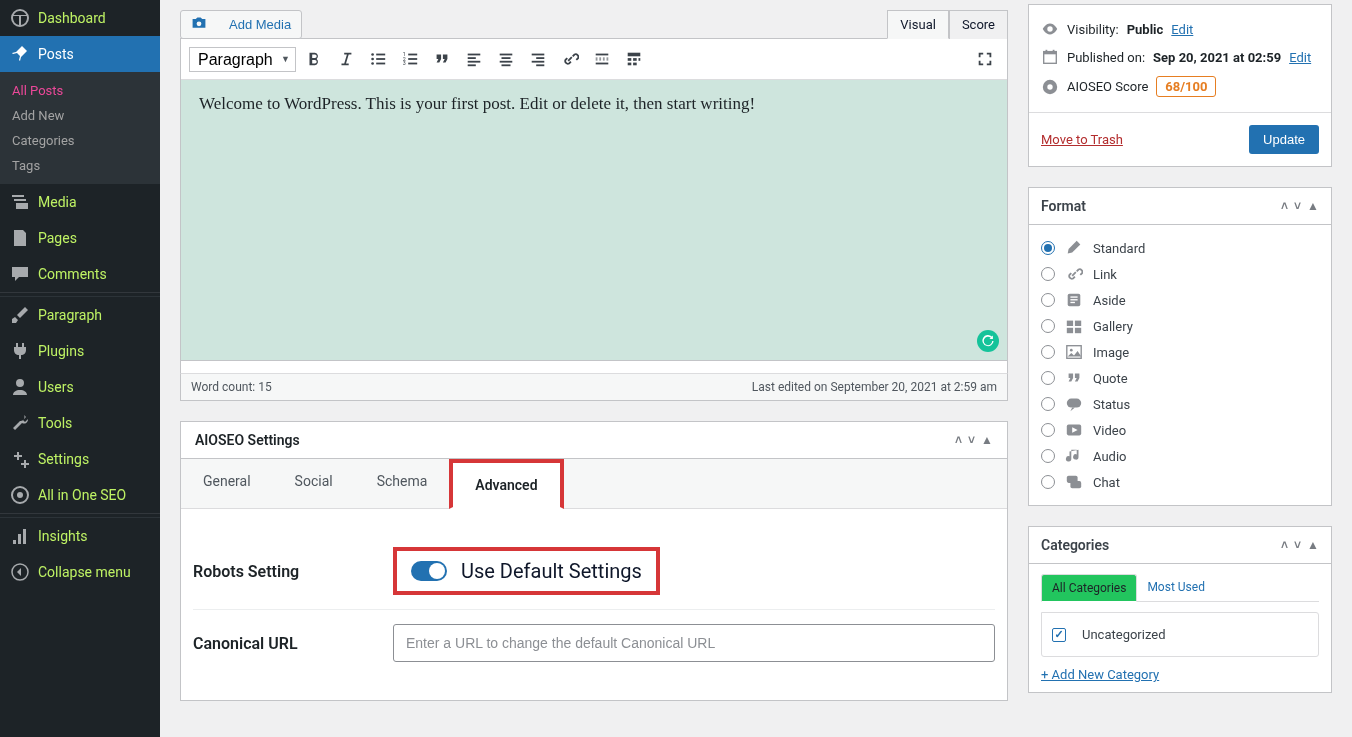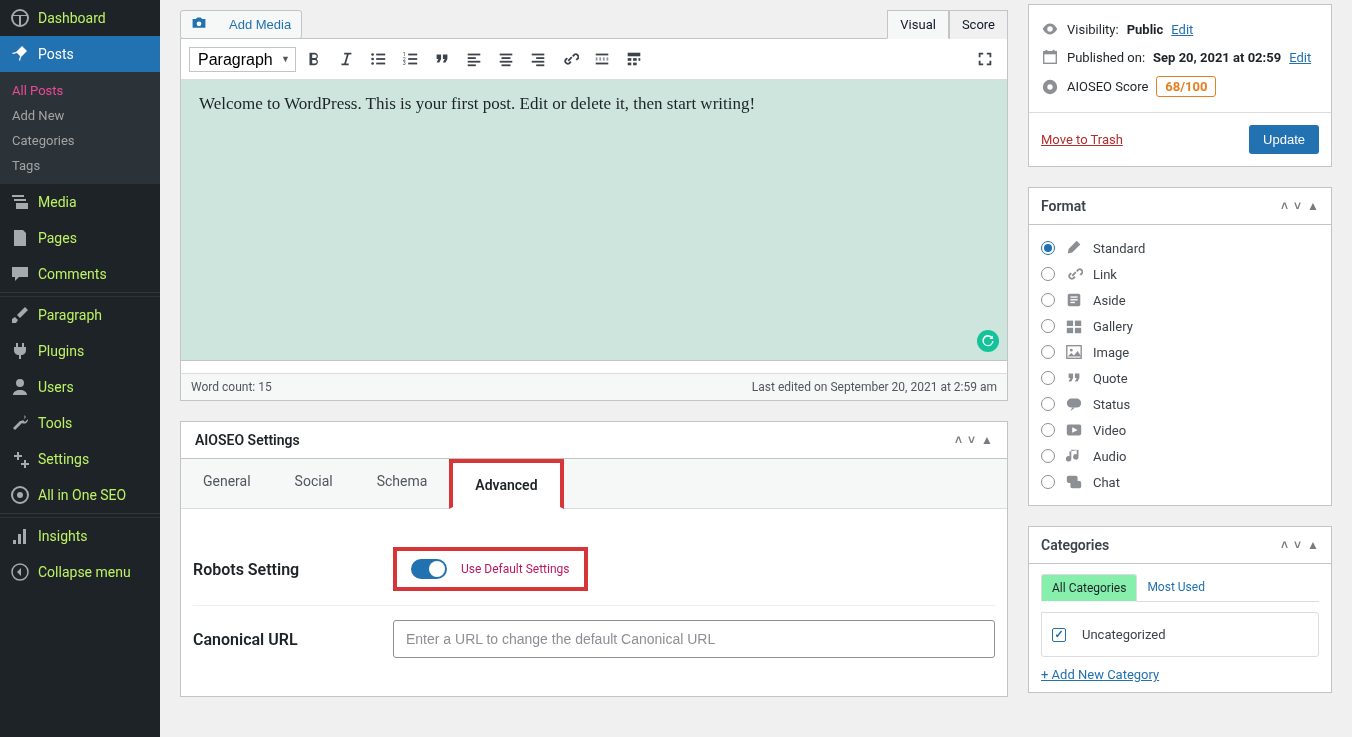--- a/index.html
+++ b/index.html
@@ -53,21 +53,21 @@
   .aioseo-tab { padding:14px 22px; font-size:14px; color:#50575e; cursor:pointer;}
   .aioseo-tab.active{ color:#1d2327; font-weight:600; background:#fff; border-bottom:2px solid #fff; margin-bottom:-1px;}
   .red-box{ border:4px solid #d63638; }
   .aioseo-body{ padding: 24px 12px; }
   .setting-row{ display:flex; align-items:center; padding: 14px 0; border-bottom: 1px solid #eceeef;}
   .setting-row:last-child{border-bottom:none;}
   .setting-label{ width:200px; font-size:16px; font-weight:600; color:#1d2327;}
   .setting-control{ flex:1; display:flex; align-items:center; gap:12px;}
   .toggle{ width:36px;height:20px;background:#2271b1;border-radius:10px;position:relative;cursor:pointer;}
   .toggle::after{content:'';position:absolute;width:16px;height:16px;background:#fff;border-radius:50%;right:2px;top:2px;}
-  .setting-text{font-size:12px;color:#be185d;}
+  .setting-text{font-size:20px;color:#0f172a;}
   .red-box-inline{border:4px solid #d63638; padding:8px 14px; display:inline-flex; align-items:center; gap:14px;}
   .text-input{width:100%; padding:10px 12px; border:1px solid #8c8f94; border-radius:3px; font-size:14px; color:#50575e;}
   .text-input::placeholder{color:#8c8f94;}
 
   
   .meta-box { background:#fff; border:1px solid #c3c4c7; margin-bottom:20px; }
   .meta-body{padding:10px 12px;}
   .meta-row{display:flex;align-items:center;gap:8px;padding:5px 0;font-size:13px;color:#1d2327;}
   .meta-row .ico{width:18px;height:18px;color:#8c8f94;fill:#8c8f94;}
   .meta-link{color:#2271b1;text-decoration:underline;cursor:pointer;}
@@ -77,21 +77,21 @@
   .btn-primary{background:#2271b1;color:#fff;border:none;padding:7px 14px;border-radius:3px;font-size:13px;cursor:pointer;}
   .meta-head{display:flex;align-items:center;padding:10px 12px;border-bottom:1px solid #c3c4c7;font-weight:600;font-size:14px;}
   .meta-head .ctrl{margin-left:auto;display:flex;gap:6px;color:#787c82;font-size:12px;}
   .fmt-row{display:flex;align-items:center;gap:10px;padding:4px 0;}
   .radio{width:14px;height:14px;border:1px solid #8c8f94;border-radius:50%;display:inline-flex;align-items:center;justify-content:center;cursor:pointer;}
   .radio.checked{border-color:#2271b1;}
   .radio.checked::after{content:'';width:8px;height:8px;background:#2271b1;border-radius:50%;}
   .fmt-ico{width:18px;height:18px;display:flex;align-items:center;justify-content:center;fill:#8c8f94;color:#8c8f94;}
   .cat-tabs{display:flex;border-bottom:1px solid #dcdcde;margin-bottom:10px;}
   .cat-tab{padding:6px 10px;font-size:12px;color:#2271b1;cursor:pointer;}
-  .cat-tab.active{border:1px solid #dcdcde;border-bottom:1px solid #fff;margin-bottom:-1px;background:#86efac;color:#1d2327;border-radius:3px 3px 0 0;}
+  .cat-tab.active{border:1px solid #dcdcde;border-bottom:1px solid #fff;margin-bottom:-1px;background:#22c55e;color:#1d2327;border-radius:3px 3px 0 0;}
   .checkbox{width:14px;height:14px;border:1px solid #2271b1;border-radius:2px;display:inline-flex;align-items:center;justify-content:center;margin-right:6px;background:#fff;cursor:pointer;}
   .checkbox.checked::after{content:'✓';font-size:11px;color:#2271b1;font-weight:bold;}
   .cat-box{border:1px solid #dcdcde;padding:10px;border-radius:0 3px 3px 3px;}
 </style>
 </head>
 <body>
 
 <div class="layout">
 
   <div class="sidebar">

